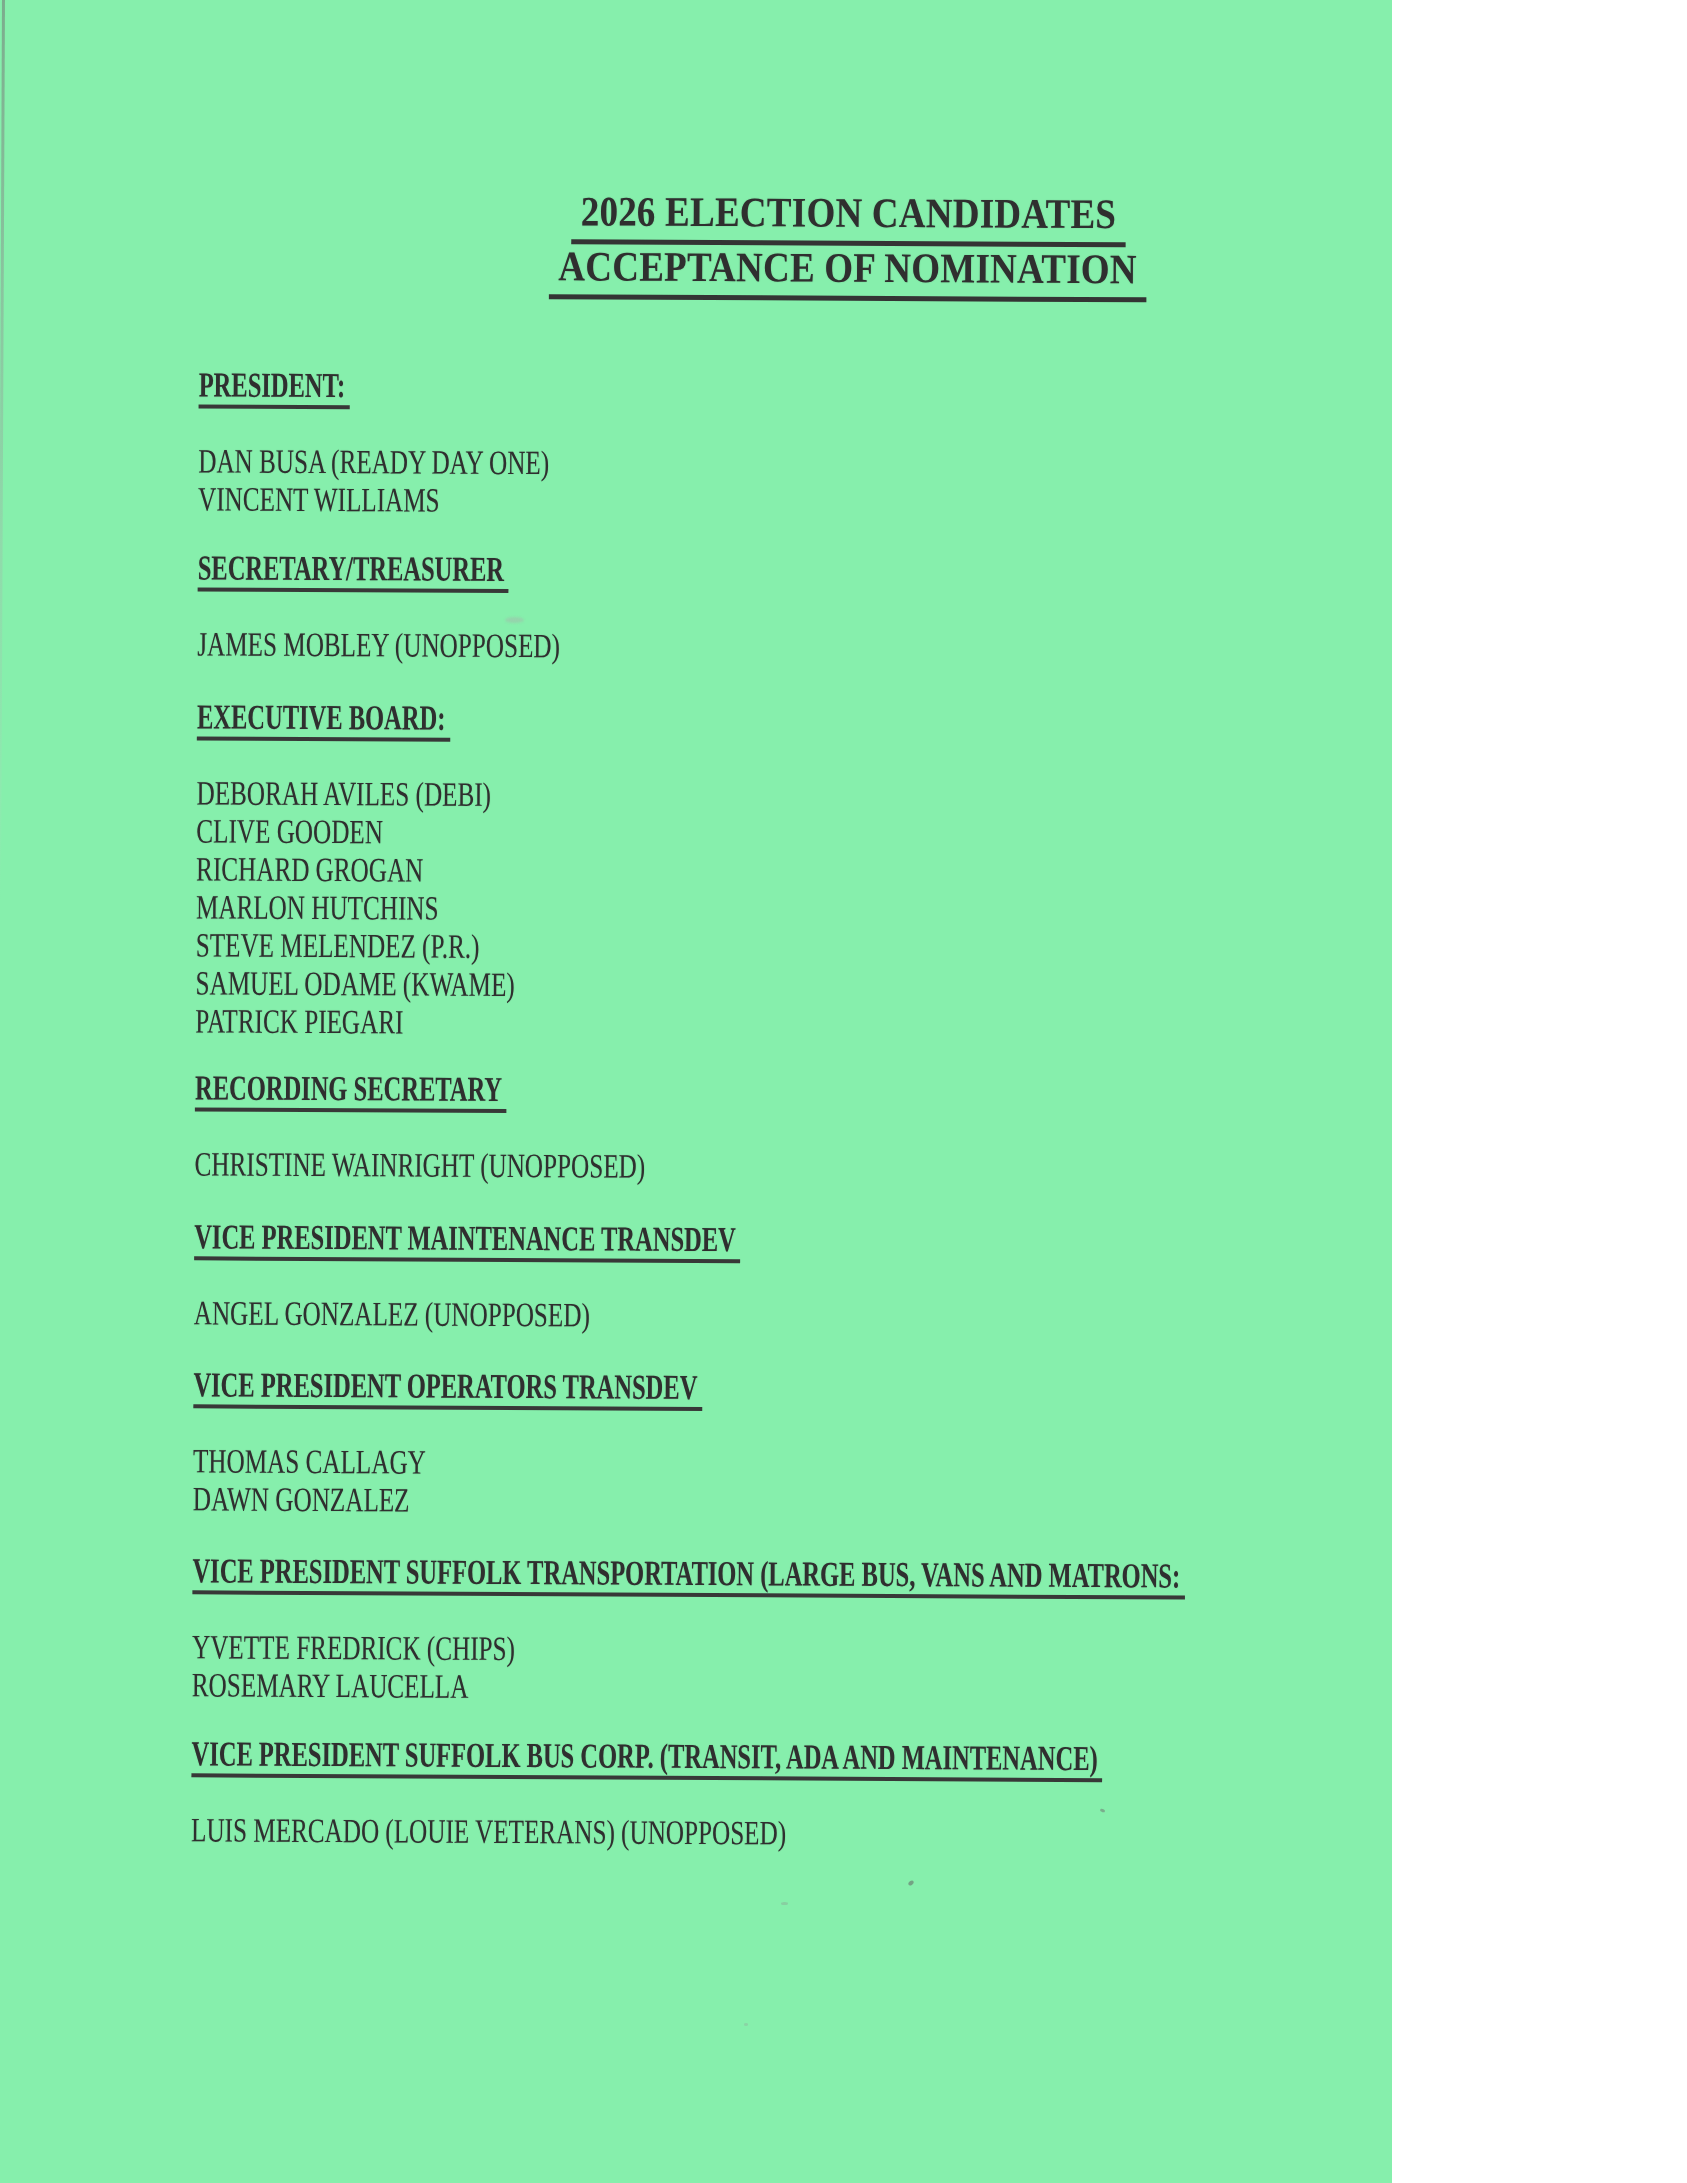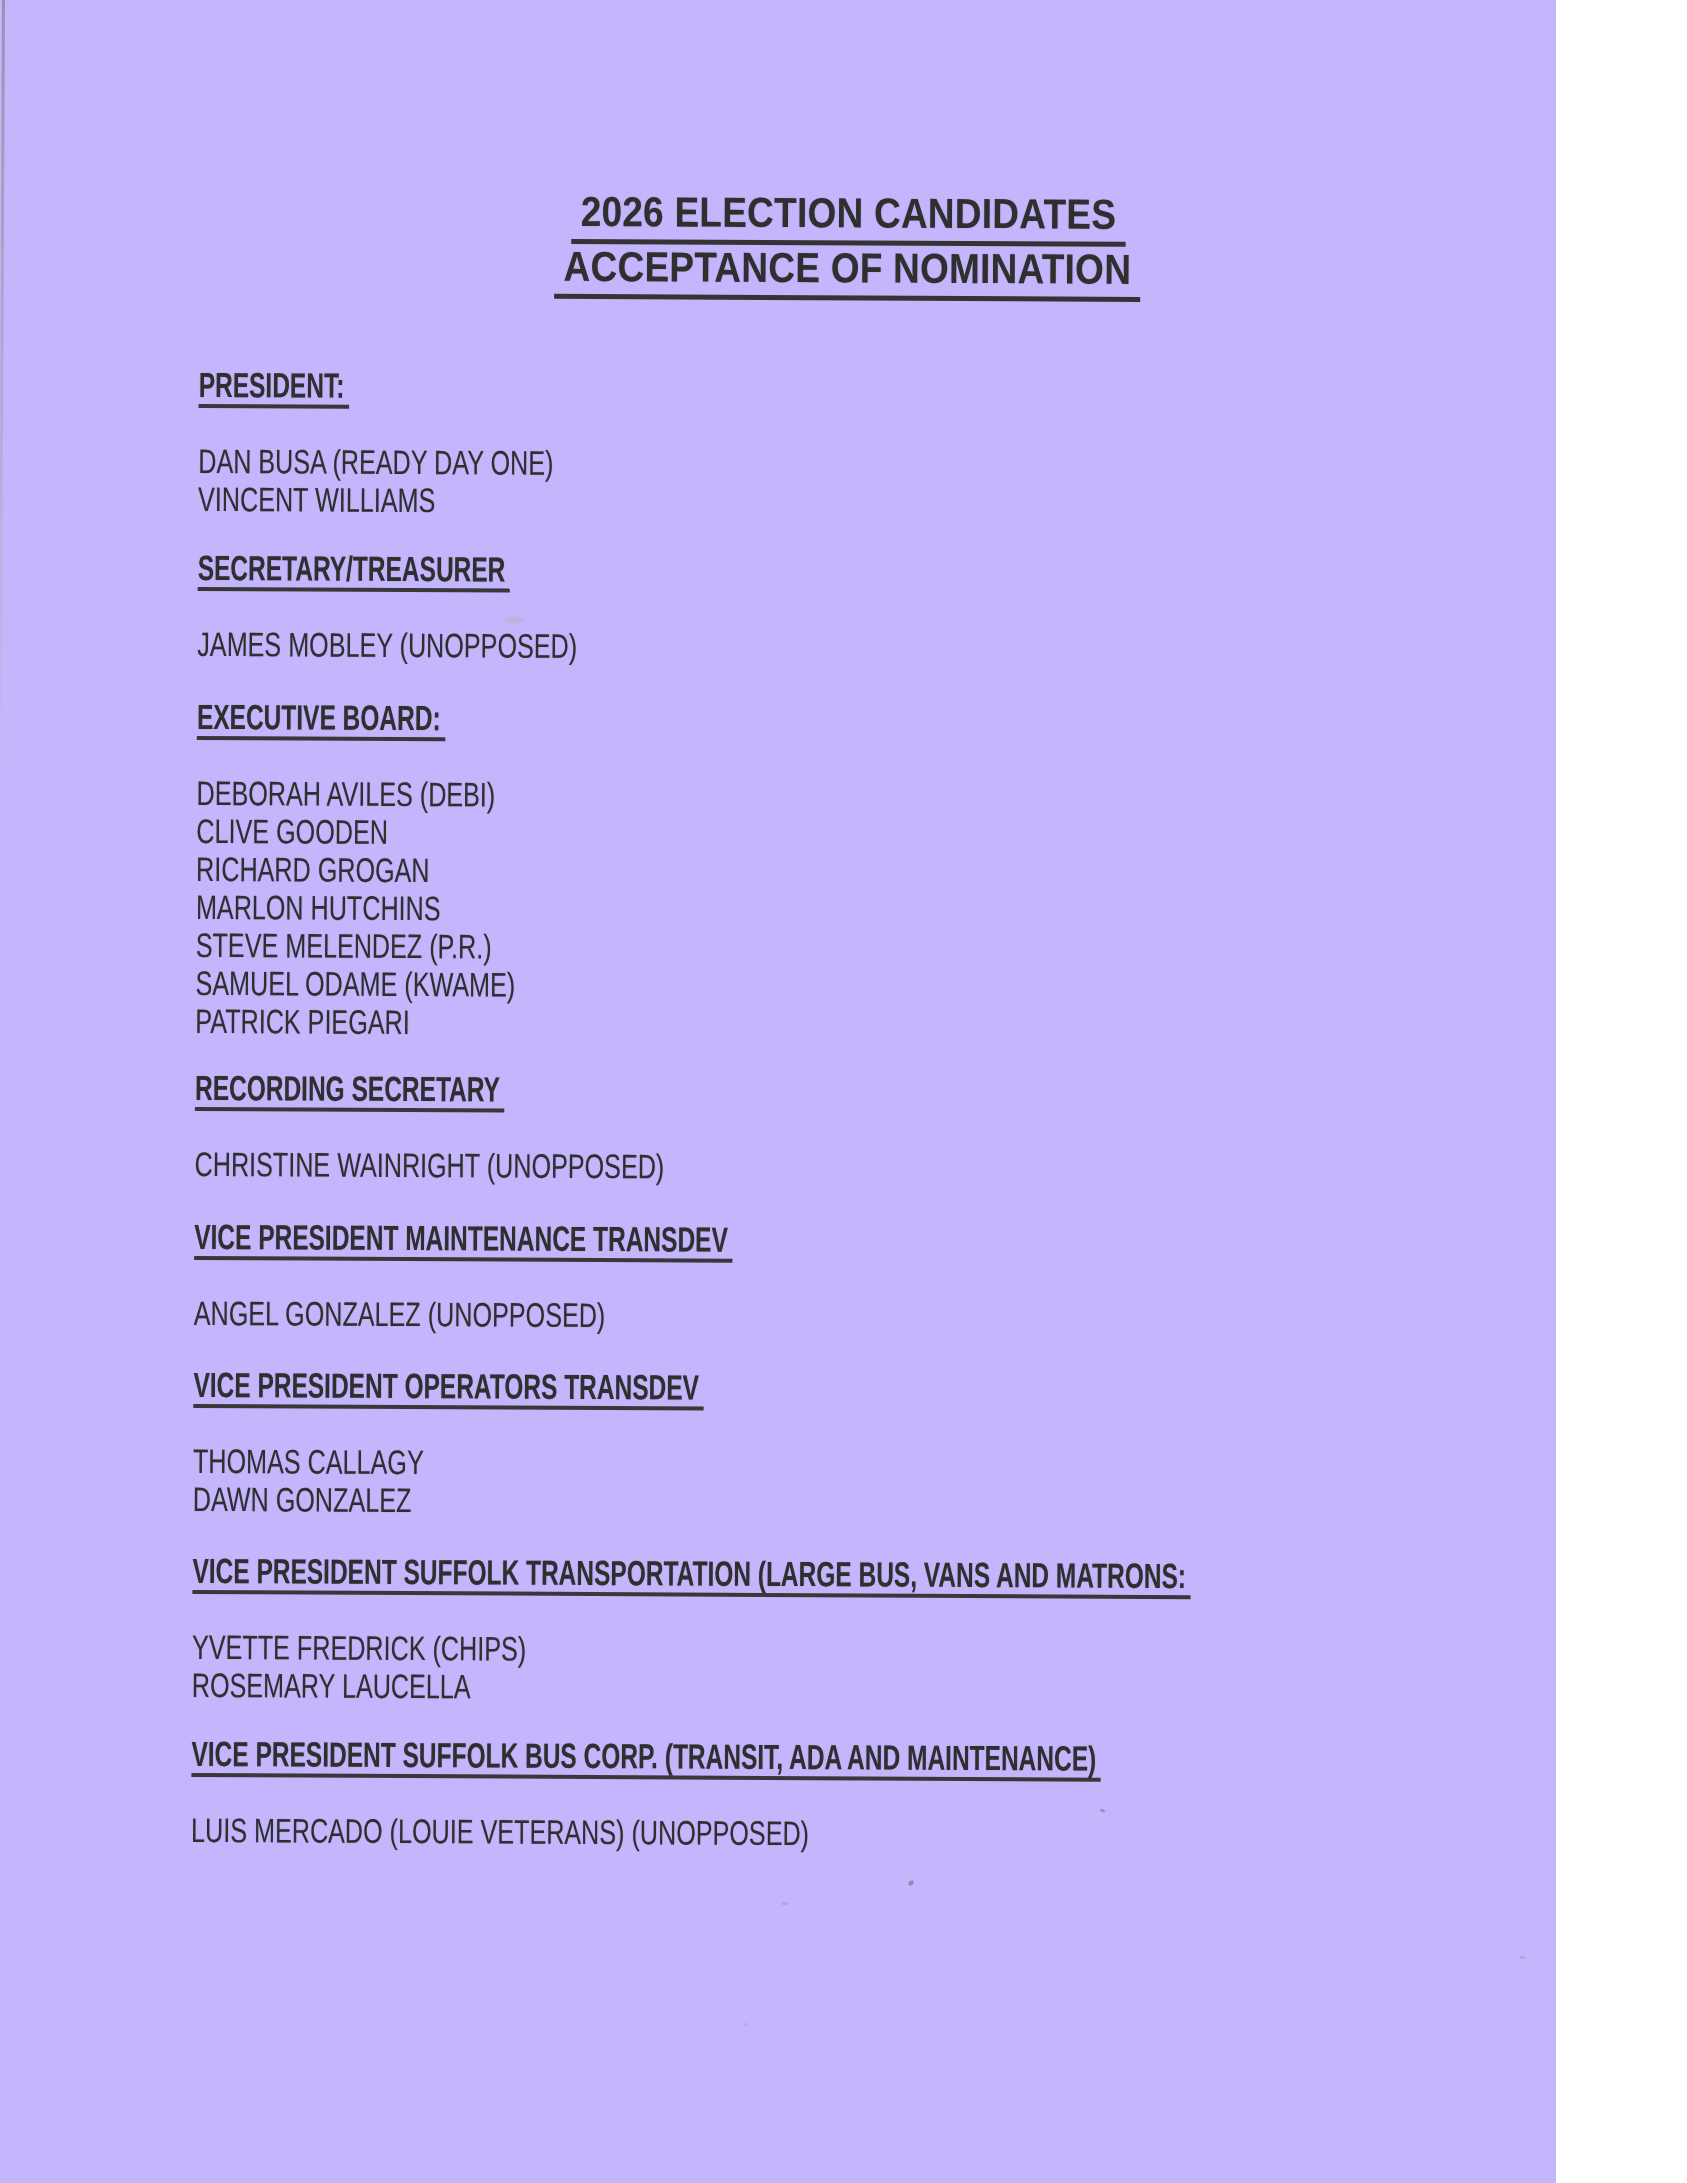--- a/index.html
+++ b/index.html
@@ -1,21 +1,21 @@
 <!DOCTYPE html>
 <html style="font-size:10.6px"><head>
 <meta charset="utf-8">
 <style>
   html,body{margin:0;padding:0;background:#ffffff;}
   .page{
     position:relative;
-    width:1556px;height:2183px;
-    background:#c4b5fd;
+    width:1392px;height:2183px;
+    background:#86efac;
     overflow:hidden;
-    font-family:Liberation Sans, sans-serif;
+    font-family:Liberation Serif, serif;
     color:#2f2f2f;
   }
   
   .content{
     position:absolute;inset:0;
     transform:rotate(0.3deg);
     transform-origin:50% 50%;
   }
   .txt{ text-shadow:0 0 1.3px rgba(47,47,47,0.30); }
 

